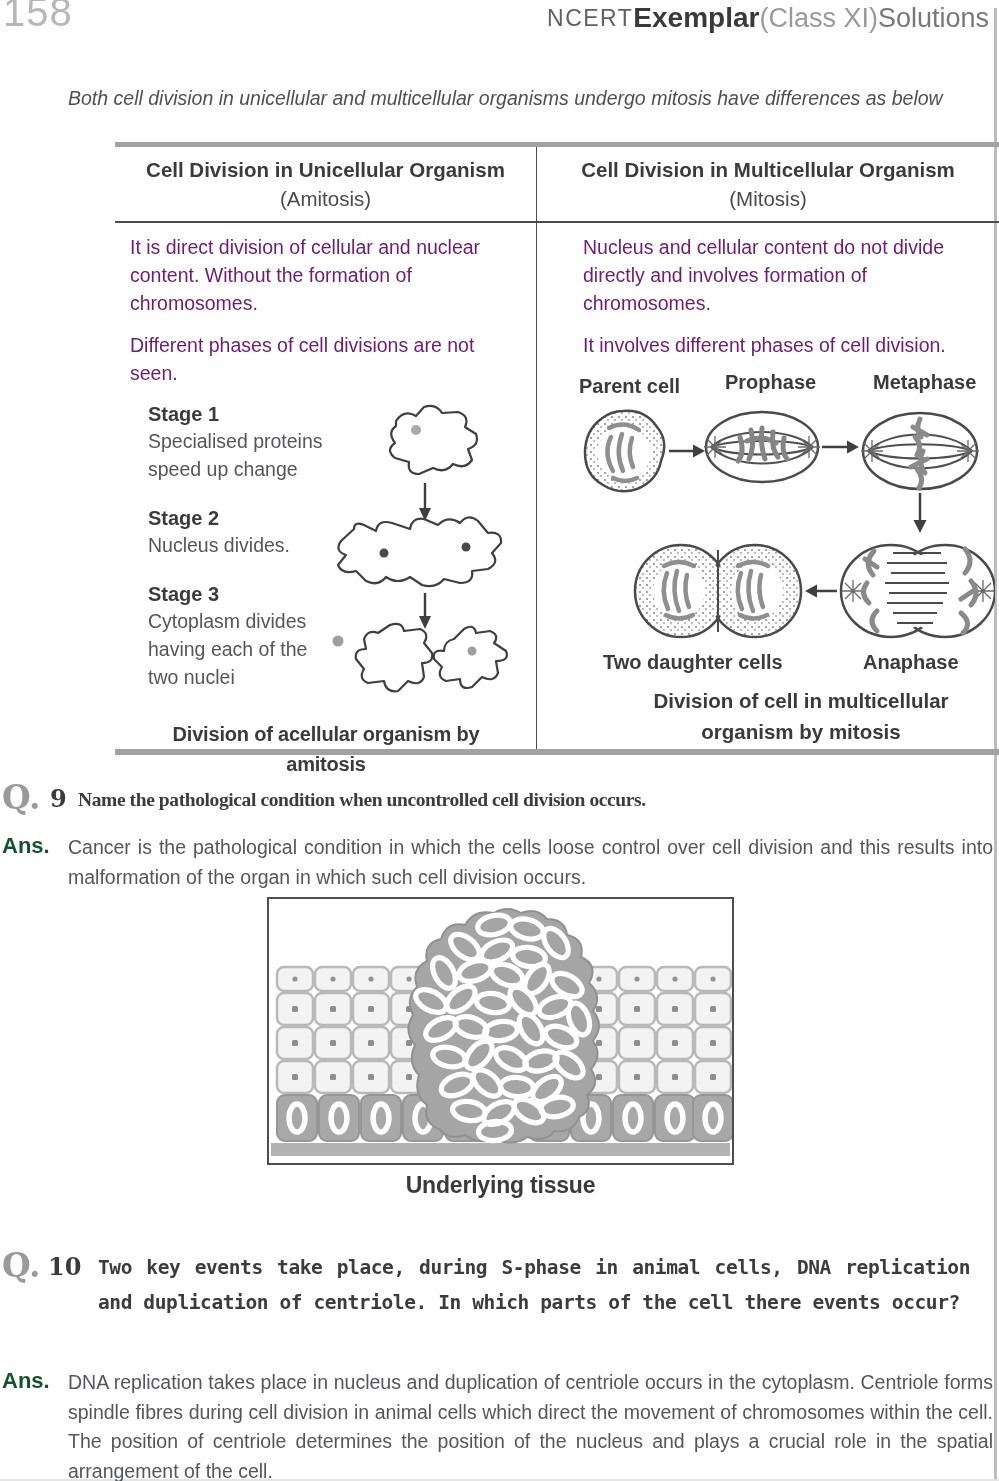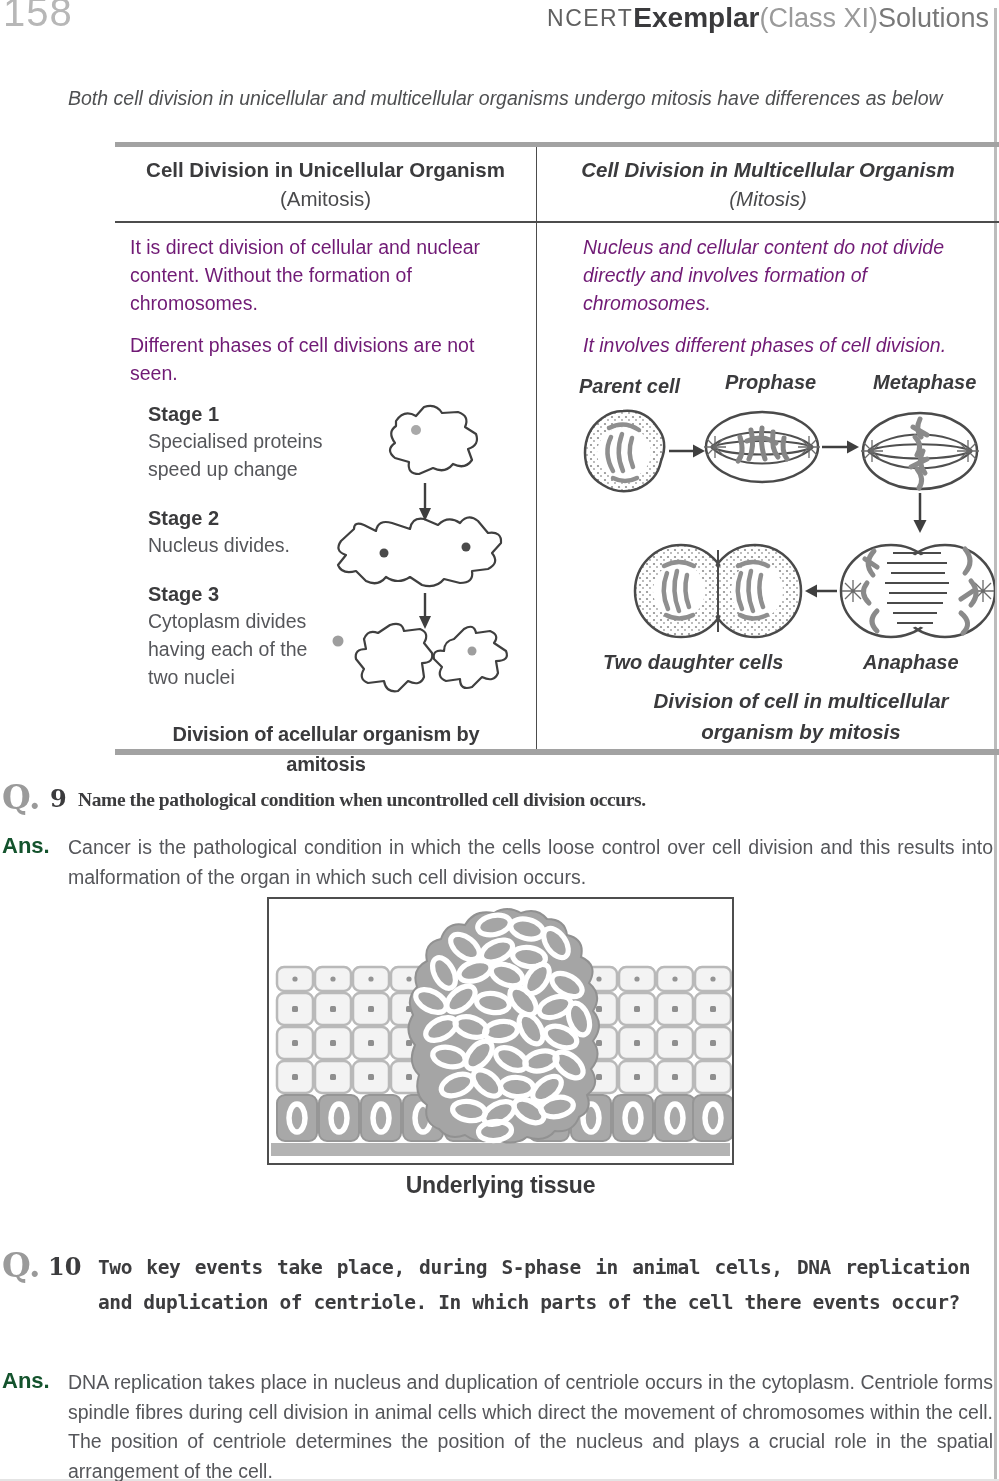--- a/index.html
+++ b/index.html
@@ -18,21 +18,21 @@
   .b-solutions{font-size:27px;color:#787878;}
 
   .intro{position:absolute;left:68px;top:84px;width:925px;font-style:italic;font-size:19.5px;
          line-height:28px;color:#4f5052;text-align:justify;}
 
   
   .dtable{position:absolute;left:115px;top:142px;width:884px;height:602px;
           border-top:5px solid #a2a2a2;border-bottom:6px solid #a2a2a2;display:flex;}
   .tcol{box-sizing:border-box;}
   .tcol-left{width:422px;border-right:1.6px solid #4c4c4c;}
-  .tcol-right{width:462px;font-style:italic;}
+  .tcol-right{width:462px;}
   .thead{height:74px;display:flex;align-items:center;justify-content:center;text-align:center;
          border-bottom:2px solid #4c4c4c;font-size:20.5px;line-height:29px;color:#3b3b3d;padding:0 28px;}
   .thead .hb{font-weight:bold;}
   .thead .hn{font-weight:normal;color:#4a4a4c;}
   .tbody-left{padding:10px 14px 0 15px;}
   .tbody-right{padding:10px 6px 0 46px;}
   .cellp{font-size:19.5px;line-height:28px;color:#701a75;margin:0 0 14px 0;}
   .tbody-right .cellp{width:400px;}
 
   

